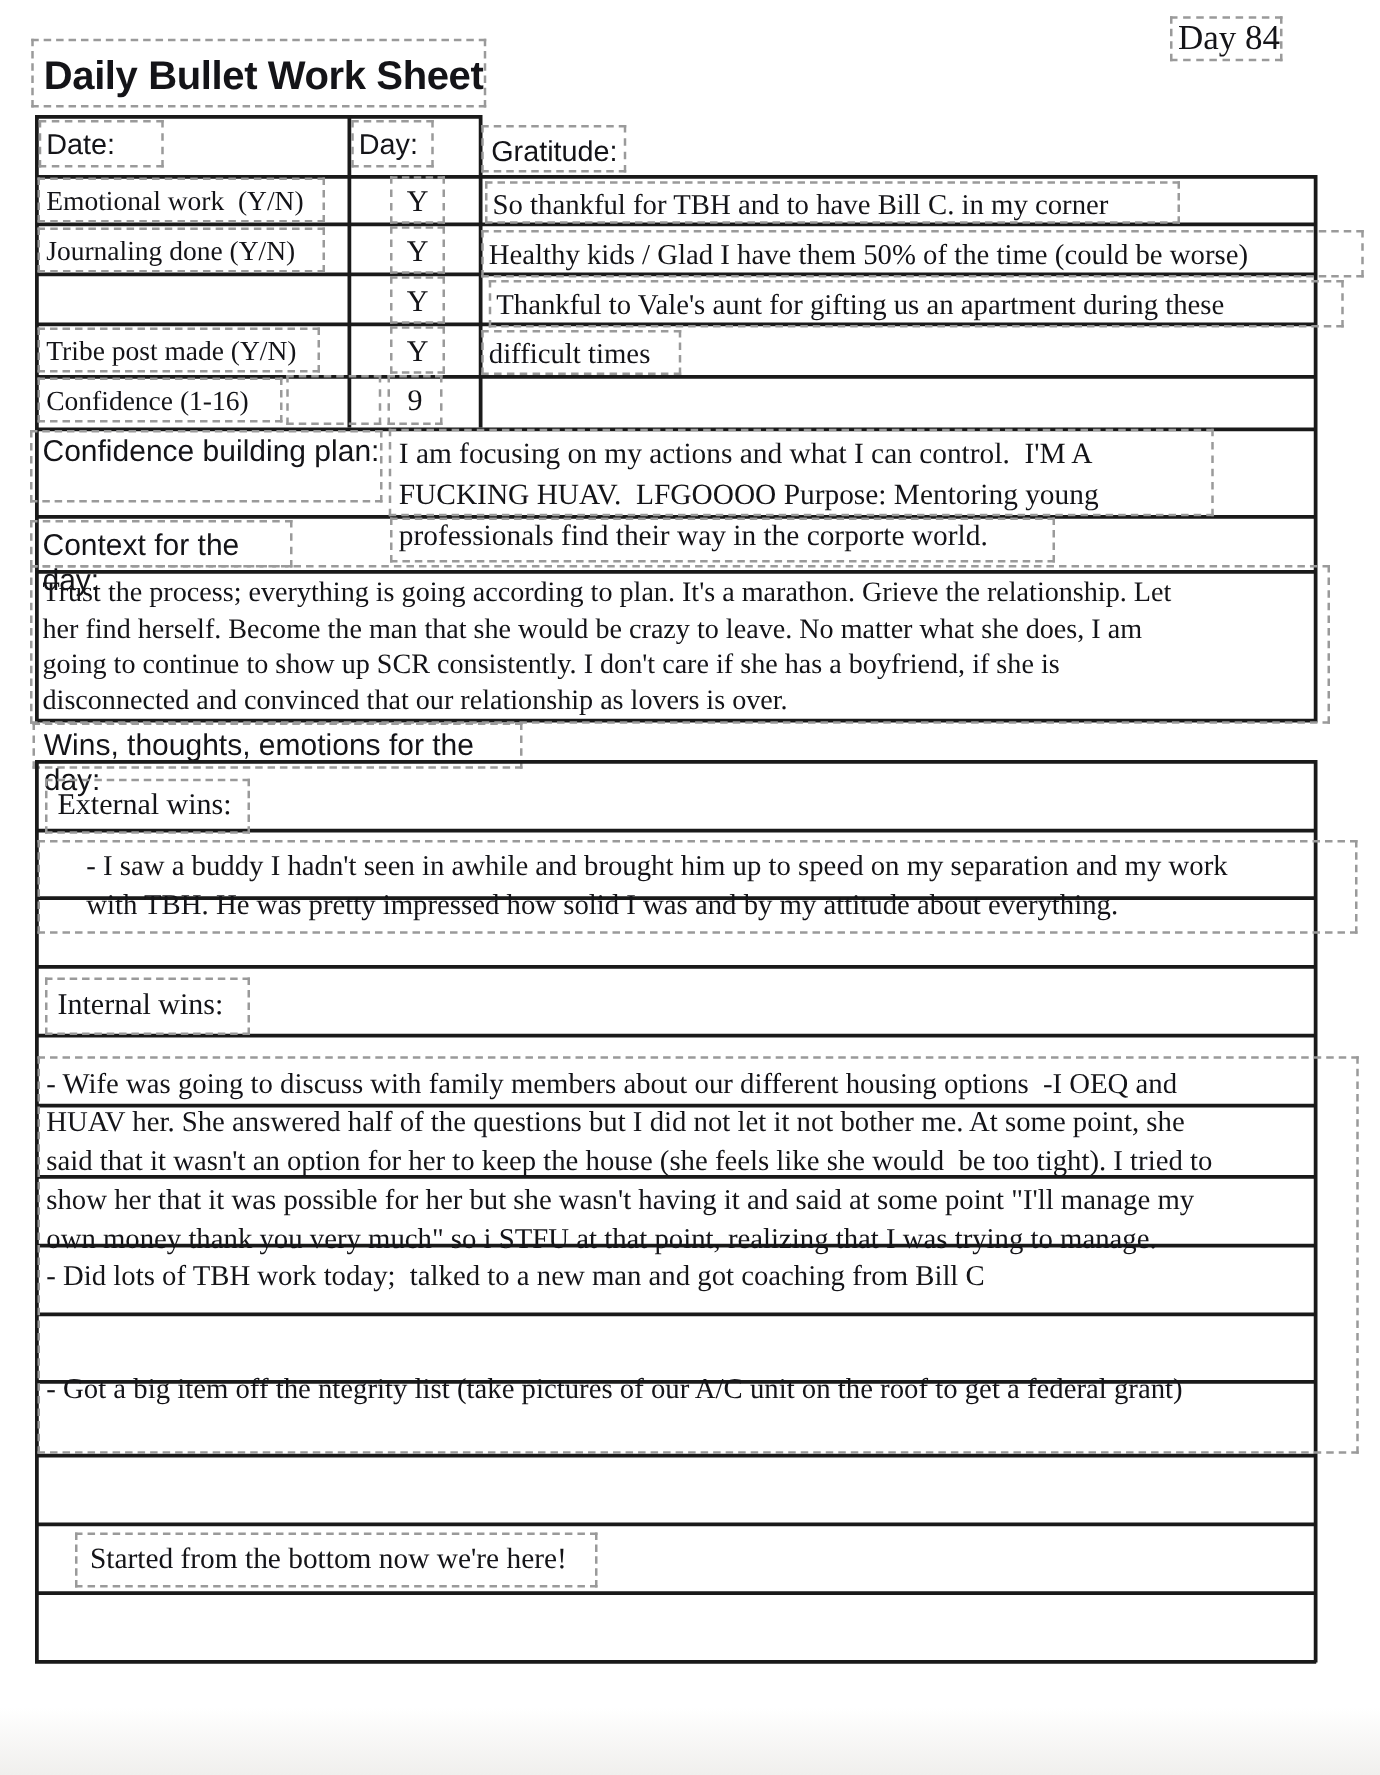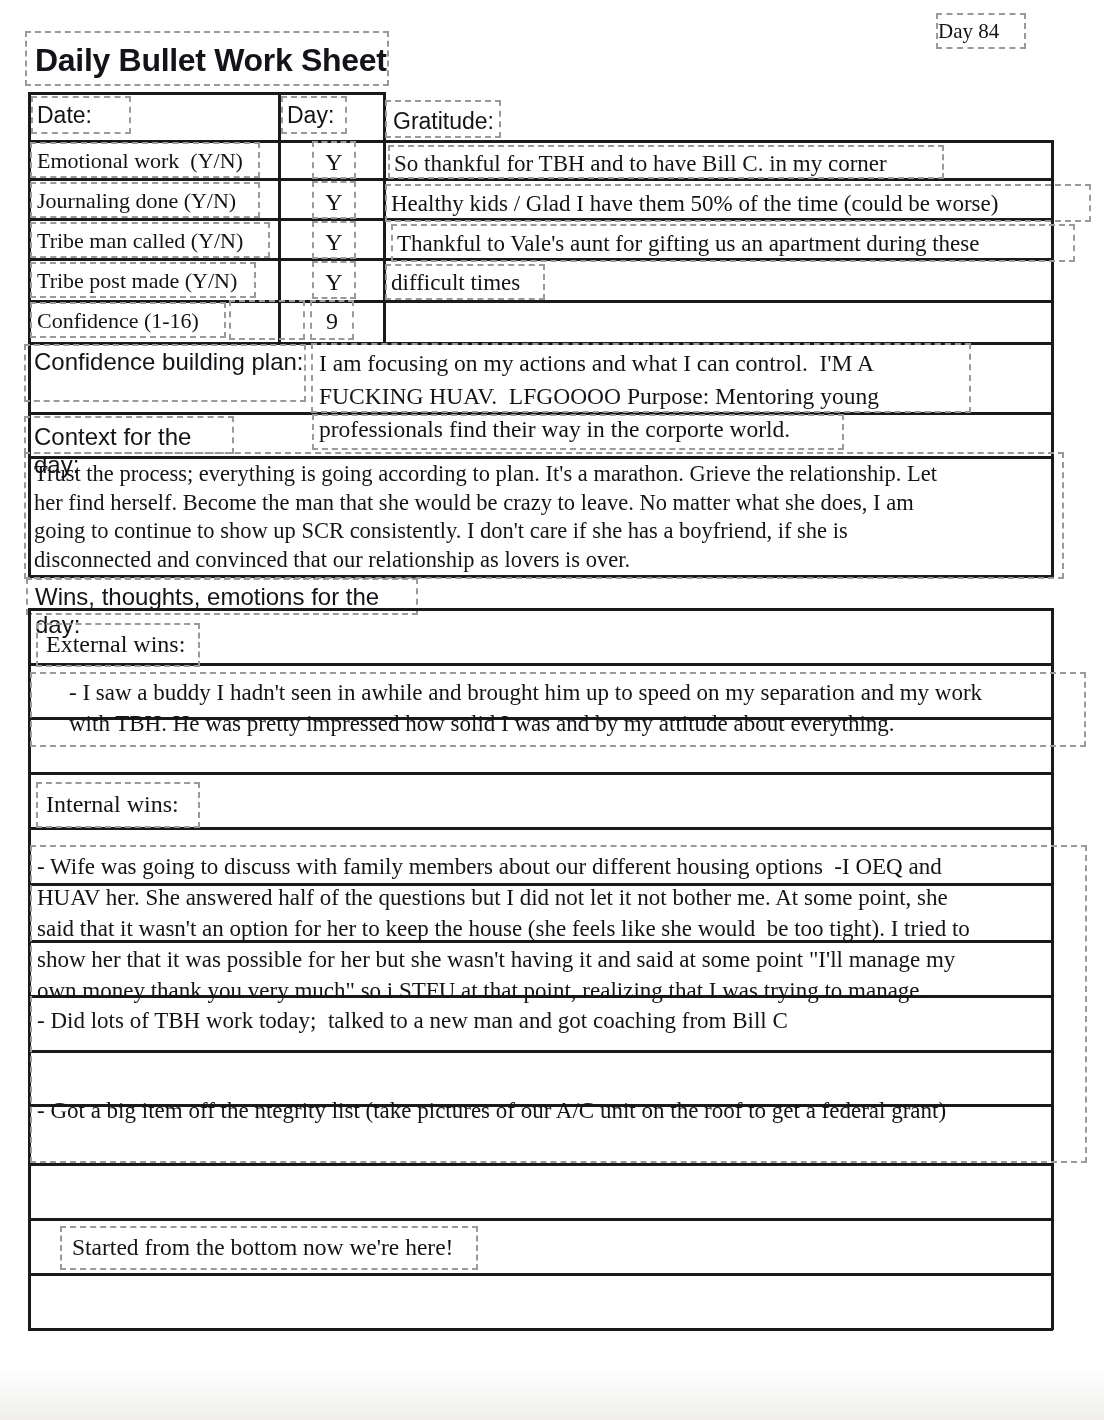--- a/index.html
+++ b/index.html
@@ -22,21 +22,21 @@
   .val{font-size:24px;line-height:38px;text-align:center;font-family:"Liberation Serif",serif;}
   .entry{font-size:23px;line-height:30px;font-family:"Liberation Serif",serif;padding:2px 4px;}
   .bodytext{font-family:"Liberation Serif",serif;}
 </style>
 </head>
 <body>
 
 <div id="canvas">
 
   <div class="db" style="left:936px;top:13px;width:90px;height:36px;">
-    <div class="serif" style="font-size:21px;line-height:32px;text-align:left;">Day 84</div>
+    <div class="serif" style="font-size:28px;line-height:32px;text-align:right;">Day 84</div>
   </div>
 
   <div class="db" style="left:25px;top:31px;width:364px;height:55px;font-weight:bold;">
     <div class="sans title-text" style="padding:9px 0 0 8px;">Daily Bullet Work Sheet</div>
   </div>
 
   <div class="hl" style="left:28px;top:92px;width:357px;"></div>
   <div class="hl" style="left:28px;top:140px;width:1025px;"></div>
   <div class="hl" style="left:28px;top:178px;width:1025px;"></div>
   <div class="hl" style="left:28px;top:218px;width:1025px;"></div>
@@ -56,21 +56,20 @@
   </div>
   <div class="db" style="left:281px;top:96px;width:66px;height:38px;">
     <div class="sans hdr" style="padding:4px 0 0 4px;">Day:</div>
   </div>
   <div class="db" style="left:385px;top:100px;width:116px;height:38px;">
     <div class="sans hdr" style="padding:6px 0 0 6px;">Gratitude:</div>
   </div>
 
   <div class="db sans rowlabel pre" style="left:30px;top:142px;width:230px;height:36px;">Emotional work  (Y/N)</div>
   <div class="db sans rowlabel pre" style="left:30px;top:182px;width:230px;height:36px;">Journaling done (Y/N)</div>
-  <div class="db sans rowlabel pre" style="left:30px;top:222px;width:240px;height:36px;">Tribe man called (Y/N)</div>
   <div class="db sans rowlabel pre" style="left:30px;top:262px;width:226px;height:36px;">Tribe post made (Y/N)</div>
   <div class="db sans rowlabel pre" style="left:30px;top:302px;width:196px;height:36px;">Confidence (1-16)</div>
   <div class="db" style="left:229px;top:300px;width:76px;height:40px;"></div>
 
   <div class="db val" style="left:312px;top:141px;width:44px;height:38px;">Y</div>
   <div class="db val" style="left:312px;top:181px;width:44px;height:38px;">Y</div>
   <div class="db val" style="left:312px;top:221px;width:44px;height:38px;">Y</div>
   <div class="db val" style="left:312px;top:261px;width:44px;height:38px;">Y</div>
   <div class="db val" style="left:310px;top:300px;width:44px;height:40px;">9</div>
 

